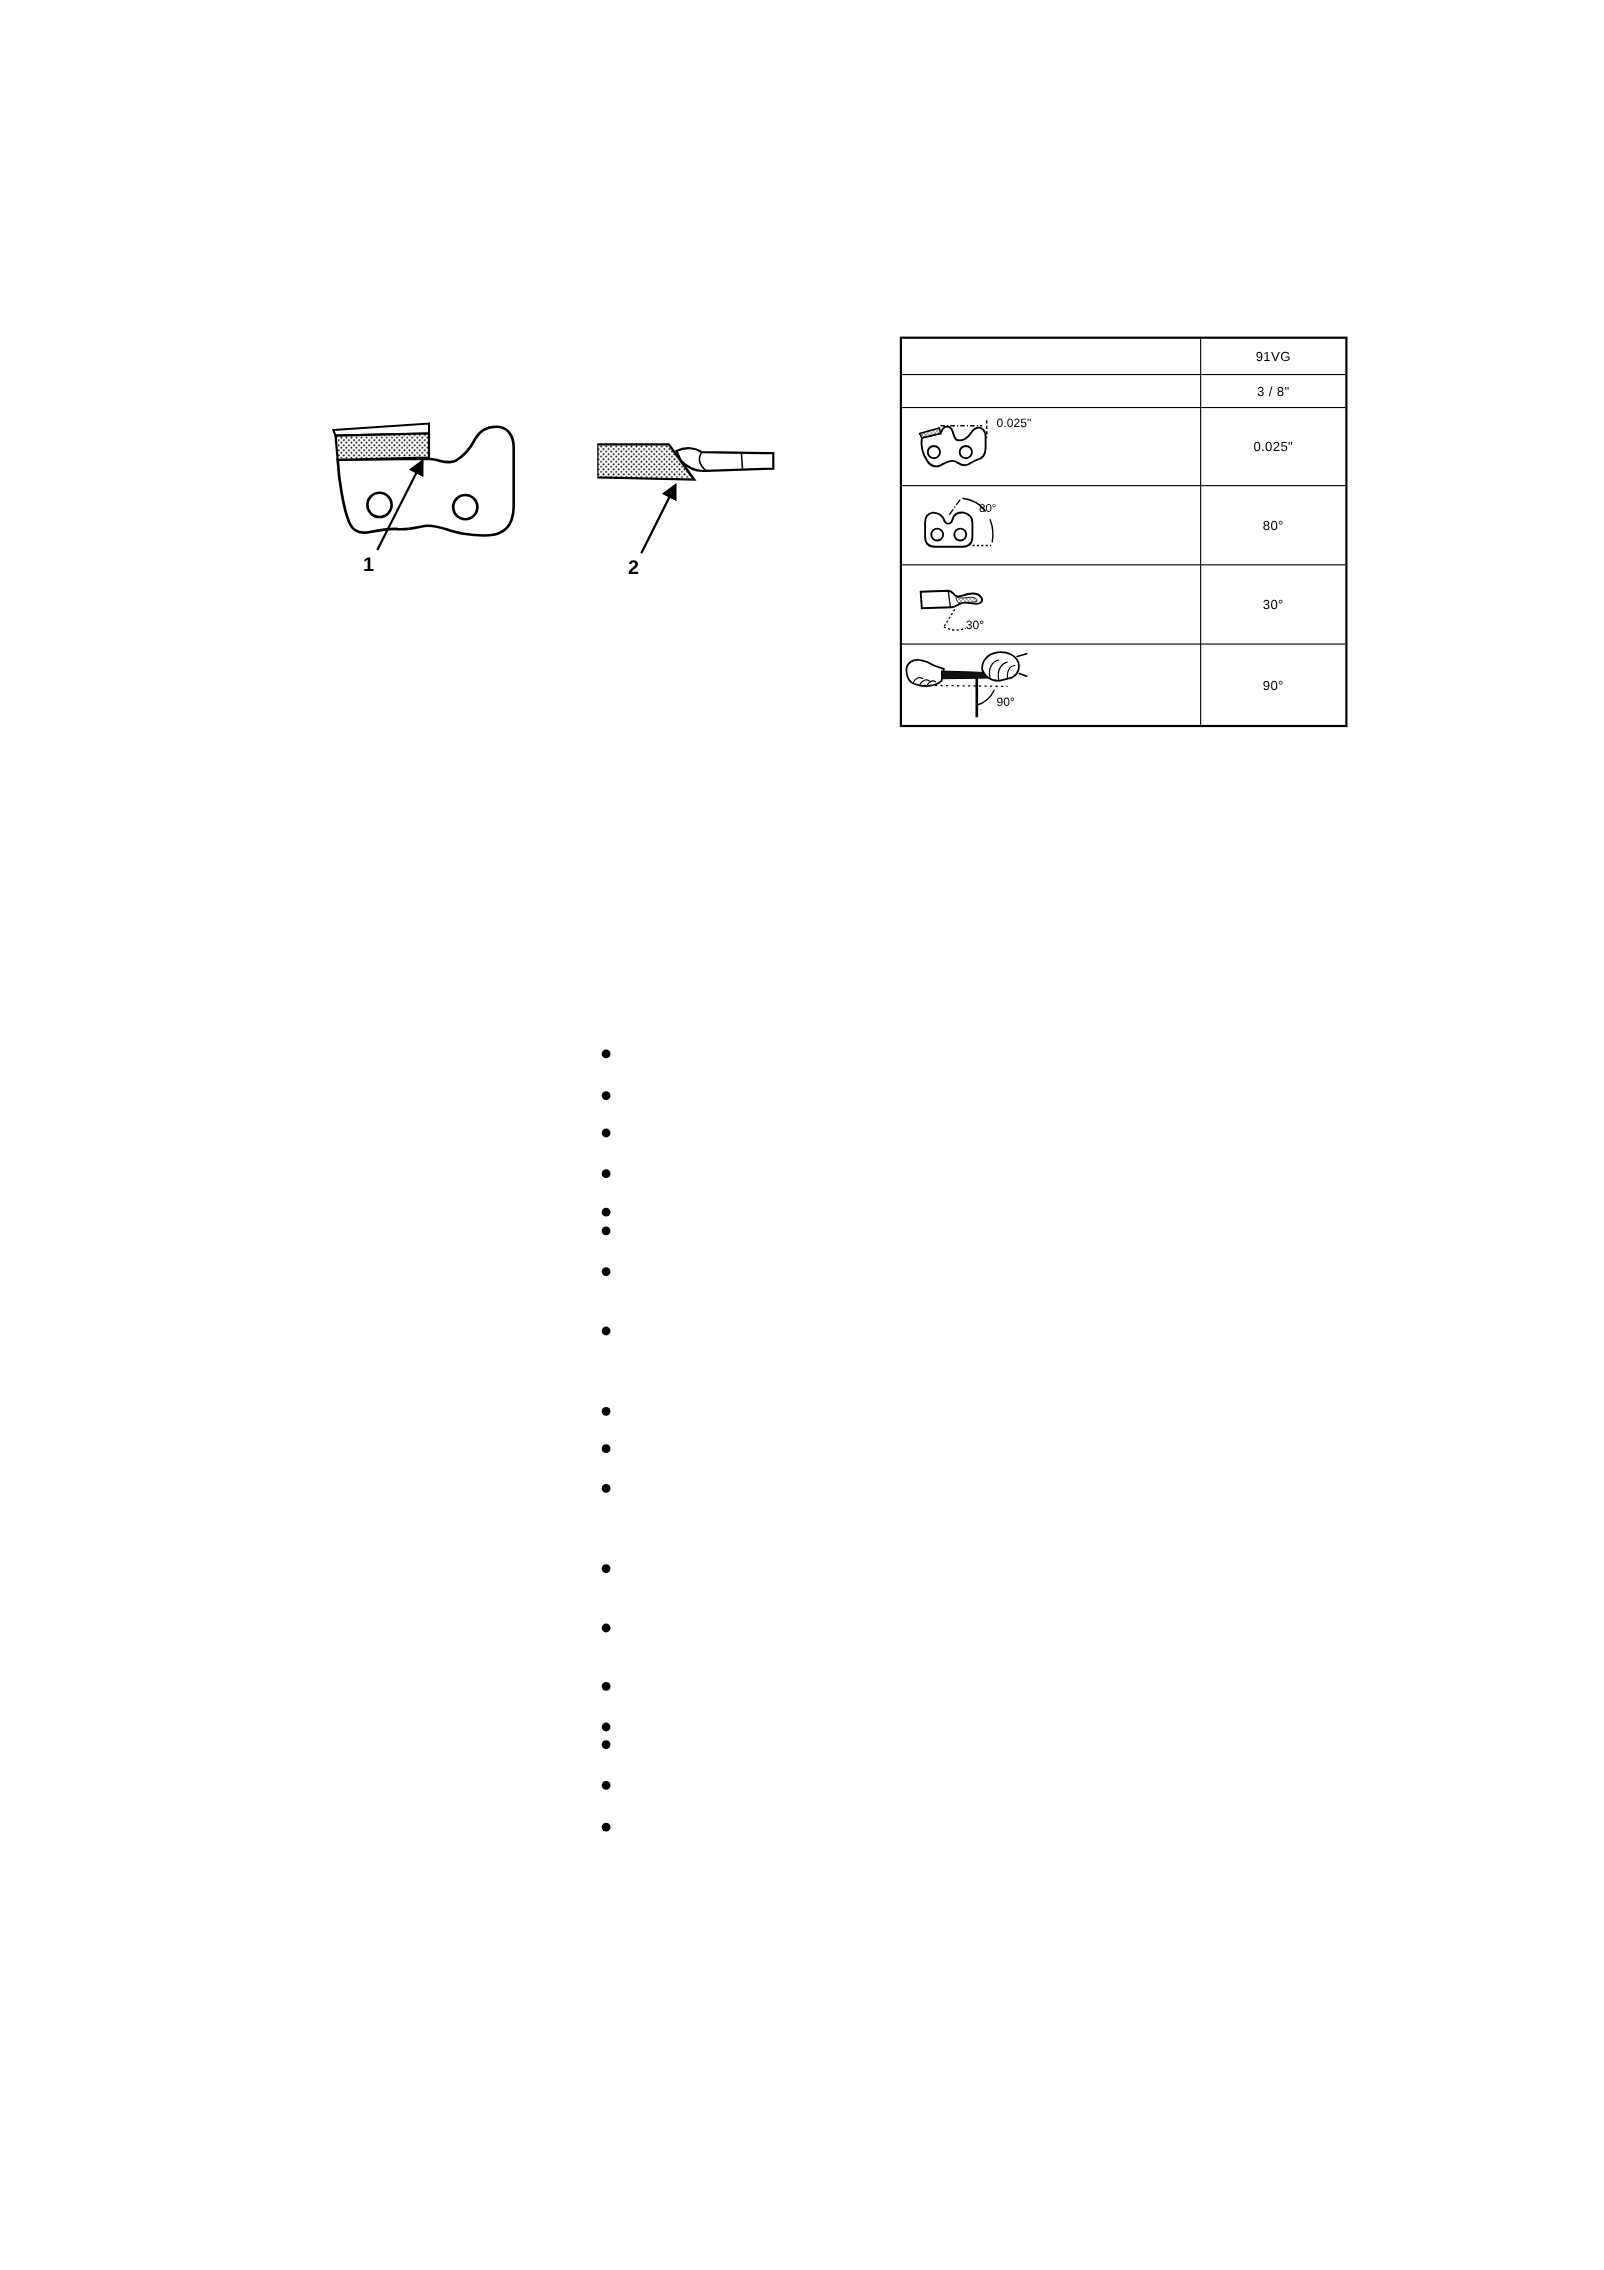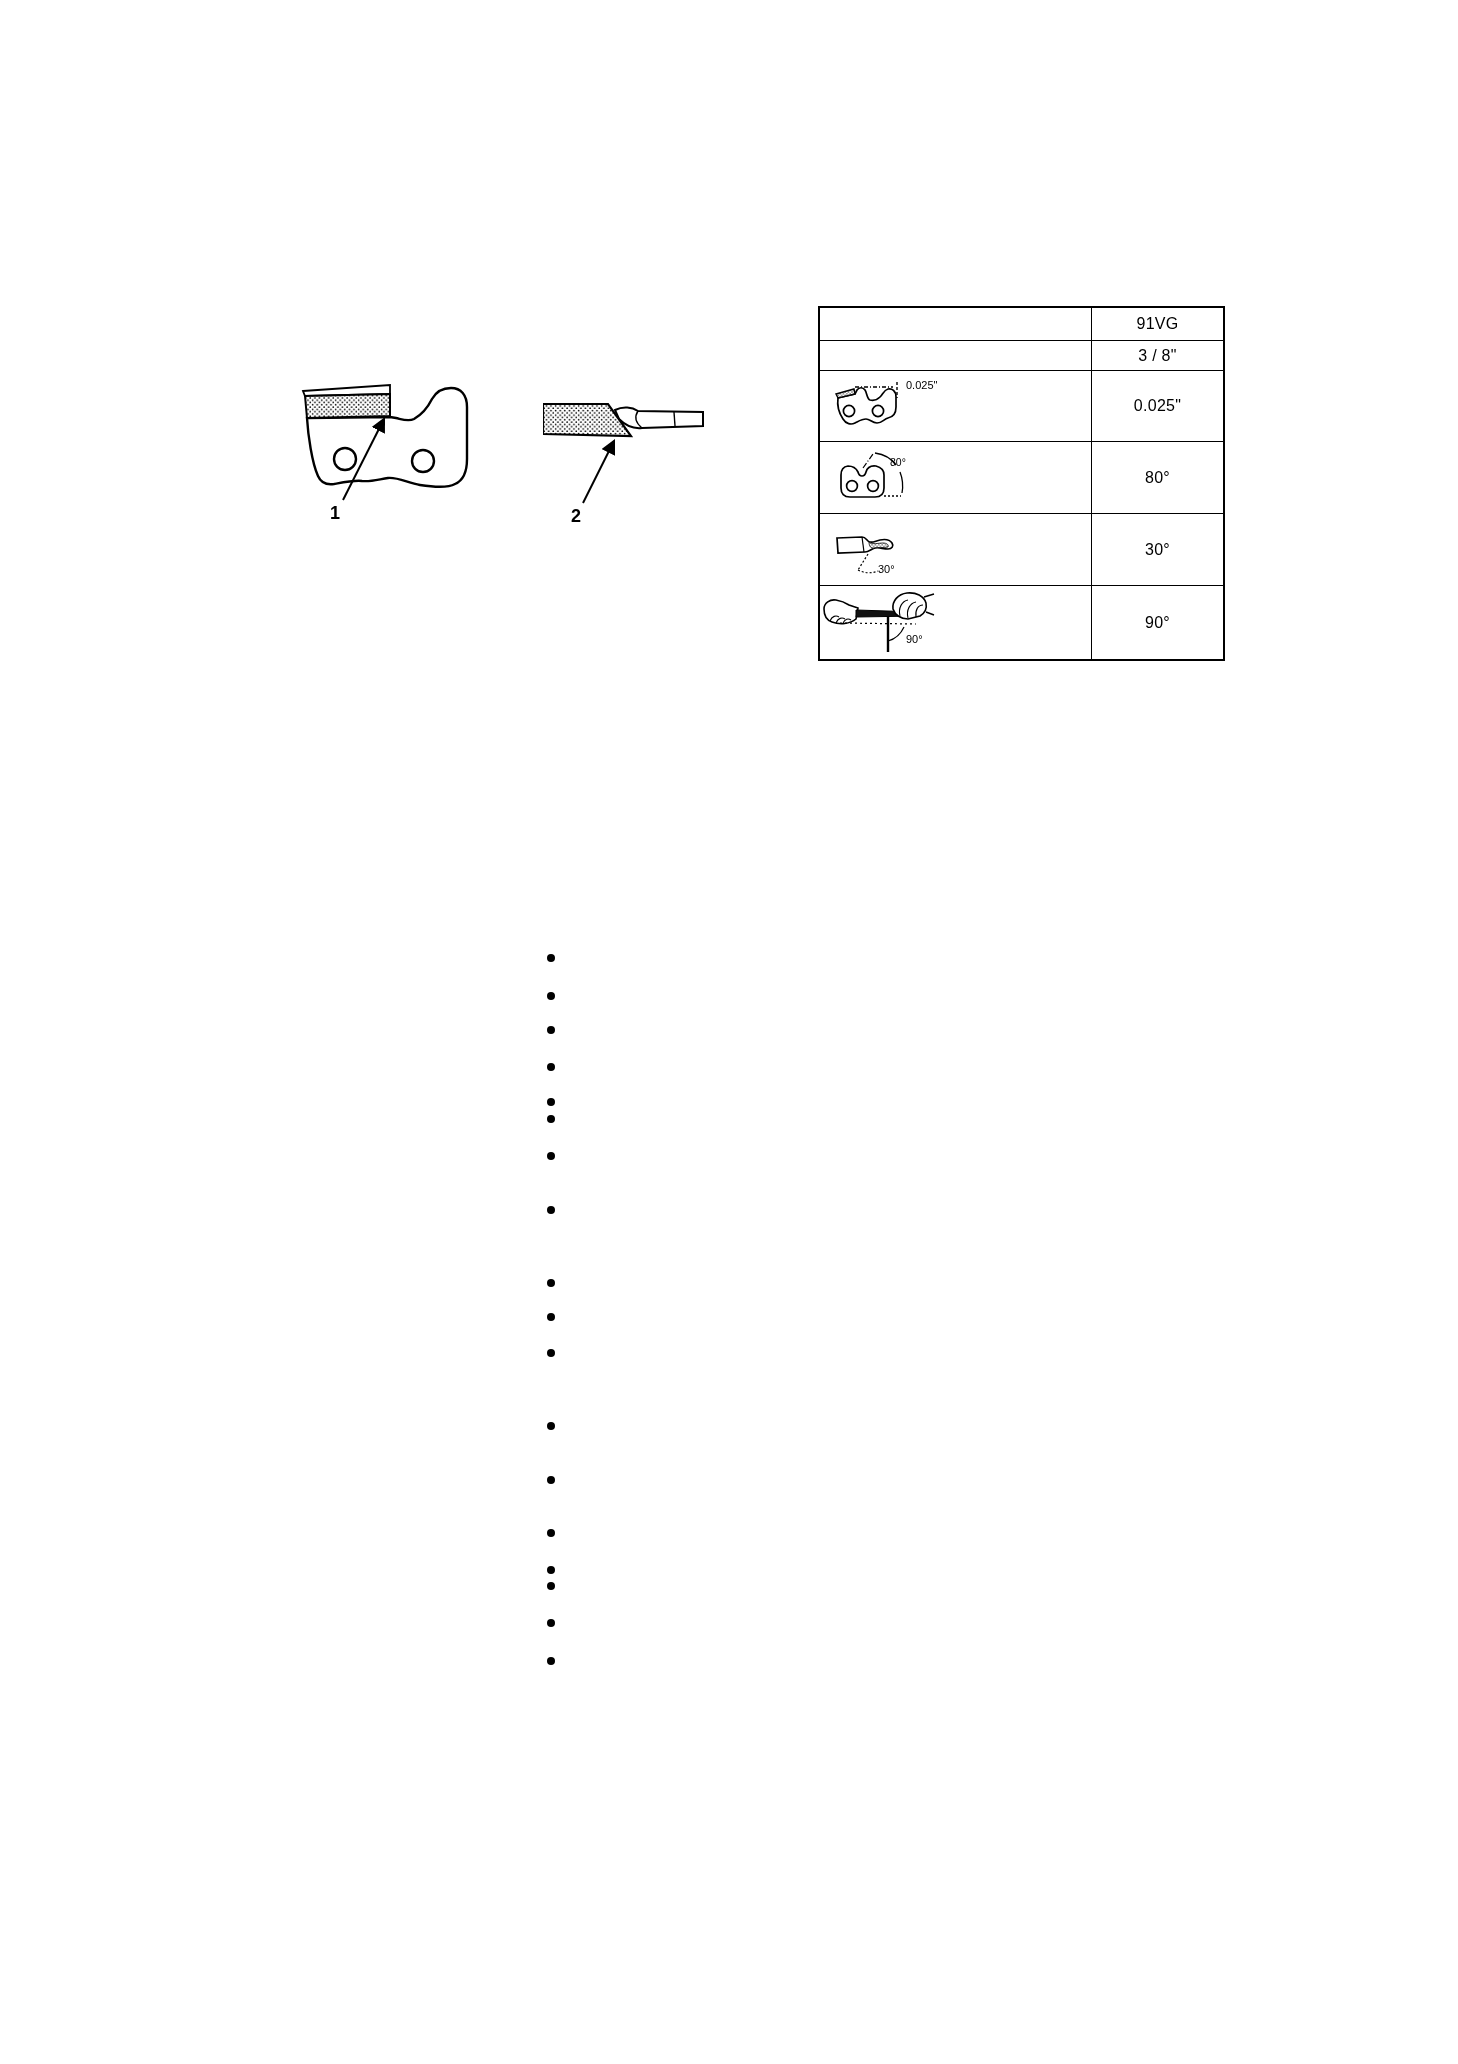--- a/index.html
+++ b/index.html
@@ -19,21 +19,21 @@
     position:absolute; left:818px; top:306px;
     display:grid; grid-template-columns:272px 131px;
     grid-template-rows:33px 30px 71px 72px 72px 73px;
     border:2px solid #000; background:#fff;
   }
   .spec-cell { position:relative; box-sizing:border-box; }
   .spec-cell.illu { border-right:1px solid #000; }
   .spec-cell.rb { border-bottom:1px solid #000; }
   .spec-cell.val {
     display:flex; align-items:center; justify-content:center;
-    font-size:16px; letter-spacing:0.3px;
+    font-size:12px; letter-spacing:0.3px;
   }
   .icon-label { position:absolute; font-size:11px; color:#000; white-space:nowrap; }
   
   .bullet {
     position:absolute; left:547px; width:8px; height:8px;
     background:#000; border-radius:50%;
   }
 </style>
 </head>
 <body>

